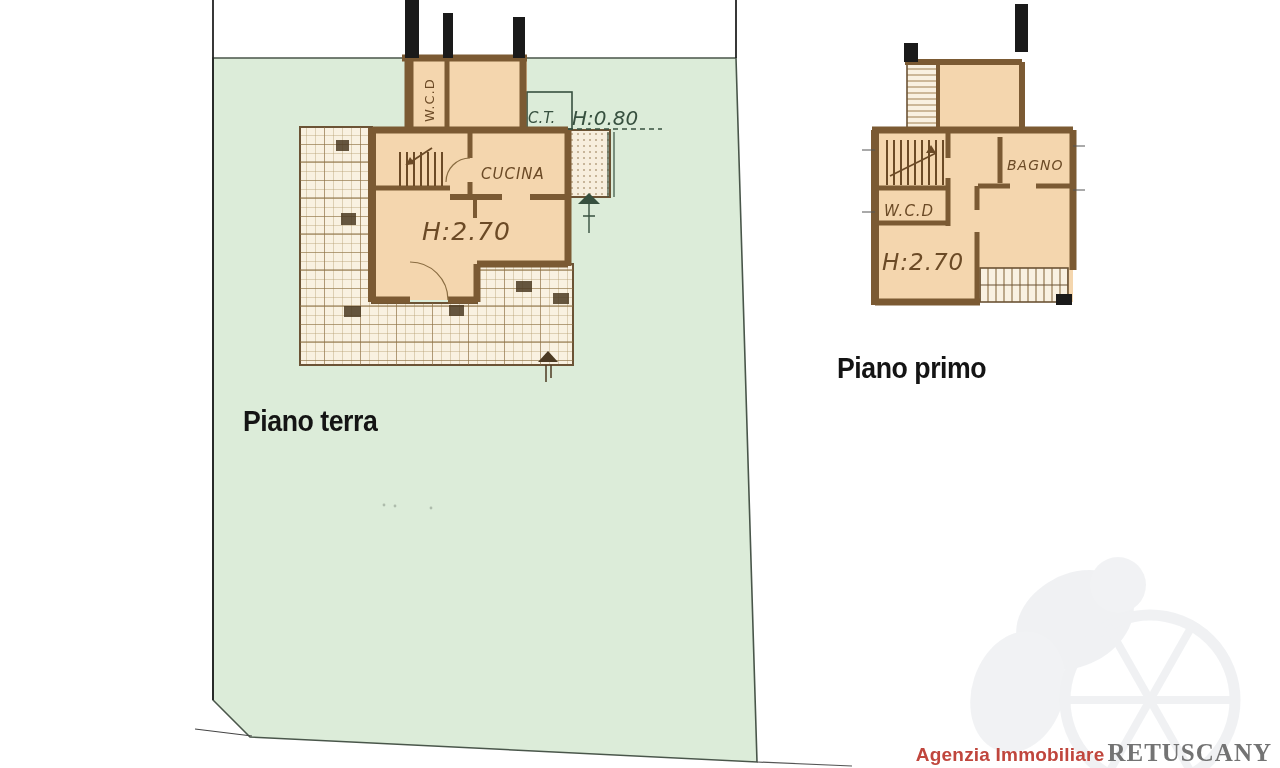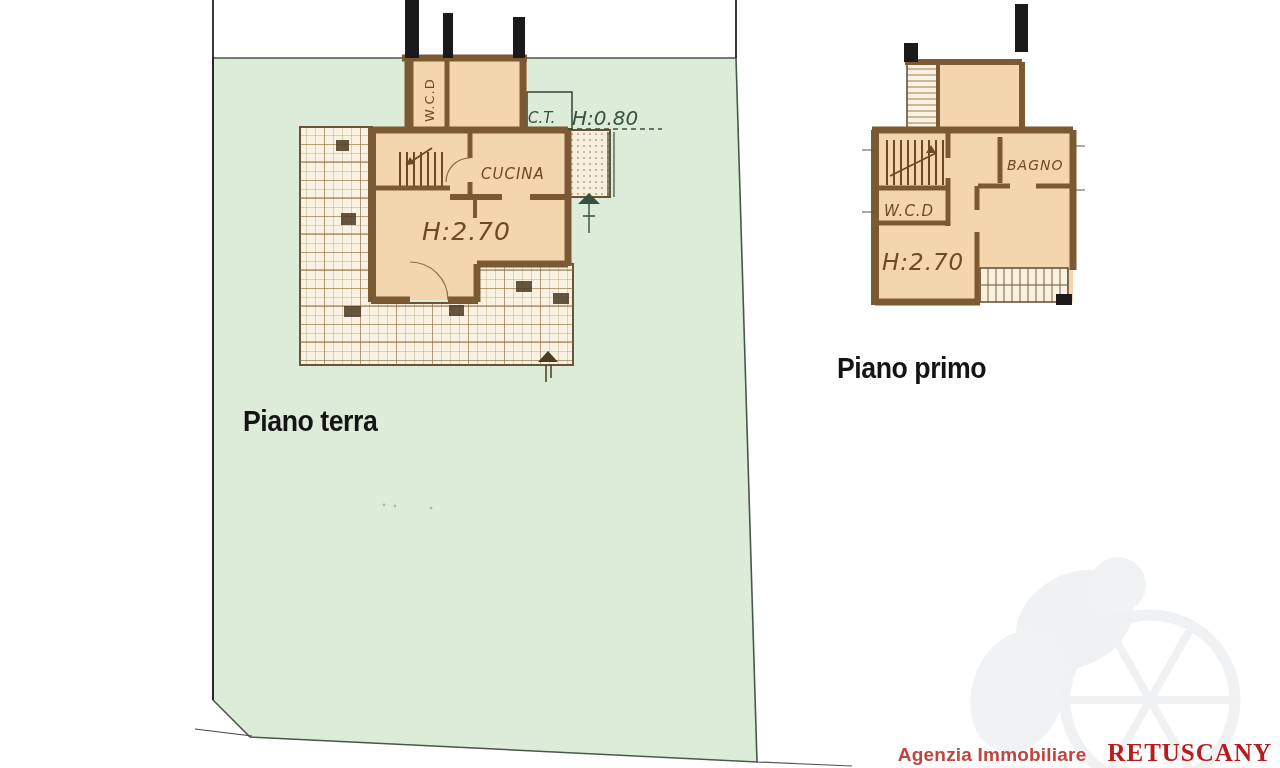--- a/index.html
+++ b/index.html
@@ -8,25 +8,25 @@
   .canvas{position:absolute;inset:0;}
   svg{position:absolute;left:0;top:0;}
   .floor-title{
     position:absolute;color:#141414;font-weight:700;font-size:29px;
     letter-spacing:-0.5px;transform:scaleX(0.92);transform-origin:left center;
     font-family:"Liberation Sans",sans-serif;white-space:nowrap;
   }
   #label-piano-terra{left:243px;top:405px;}
   #label-piano-primo{left:837px;top:352px;}
   .footer{
-    position:absolute;right:8px;bottom:1px;display:flex;align-items:baseline;gap:21px;
+    position:absolute;right:8px;bottom:1px;display:flex;align-items:baseline;gap:3px;
     white-space:nowrap;
   }
   .footer .prefix{color:#c0463d;font-size:19px;font-weight:600;letter-spacing:0.2px;}
-  .footer .brand{color:#b91c1c;font-size:25px;font-weight:600;letter-spacing:1px;
+  .footer .brand{color:#737373;font-size:25px;font-weight:600;letter-spacing:1px;
     font-family:"Liberation Serif",serif;text-align:right;}
   .plan-ink-brown{fill:#6b4a26;}
   .plan-ink-green{fill:#37503f;}
   text{font-family:"DejaVu Sans",sans-serif;}
 </style>
 </head>
 <body>
 
 <div class="canvas">
 

